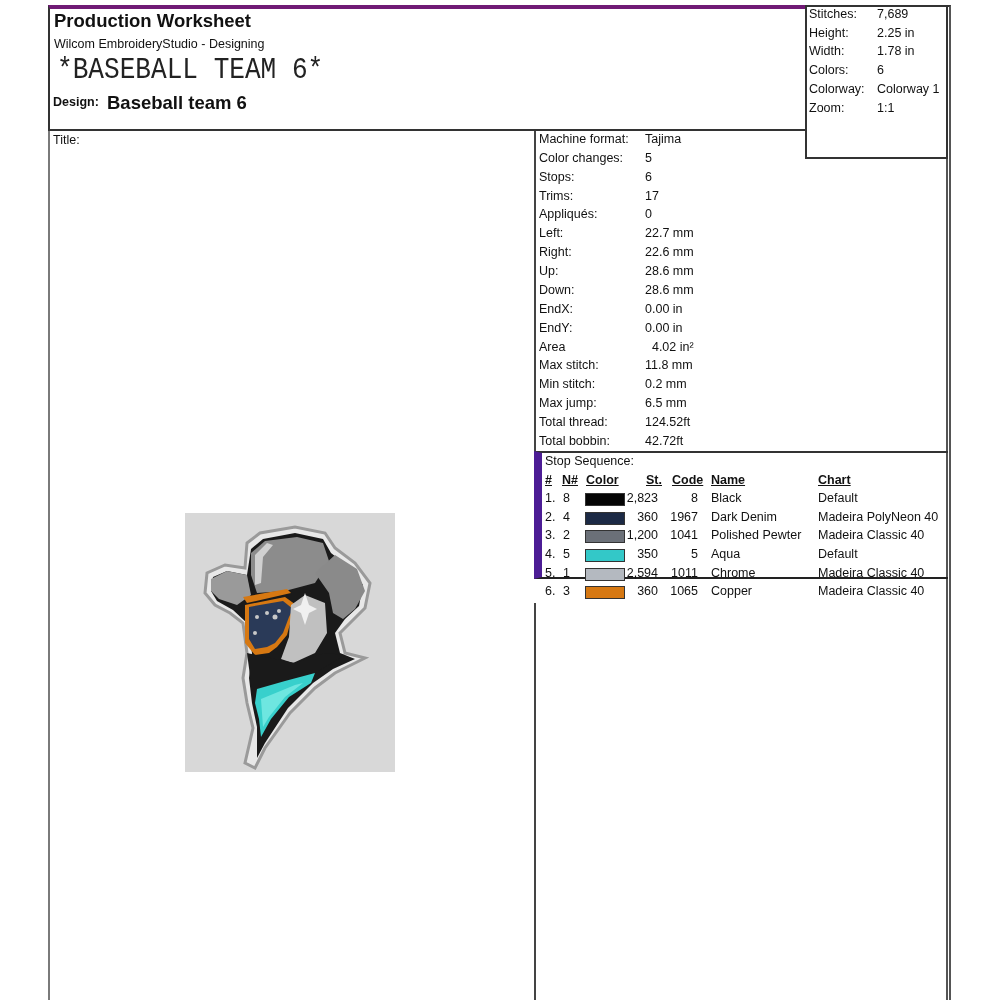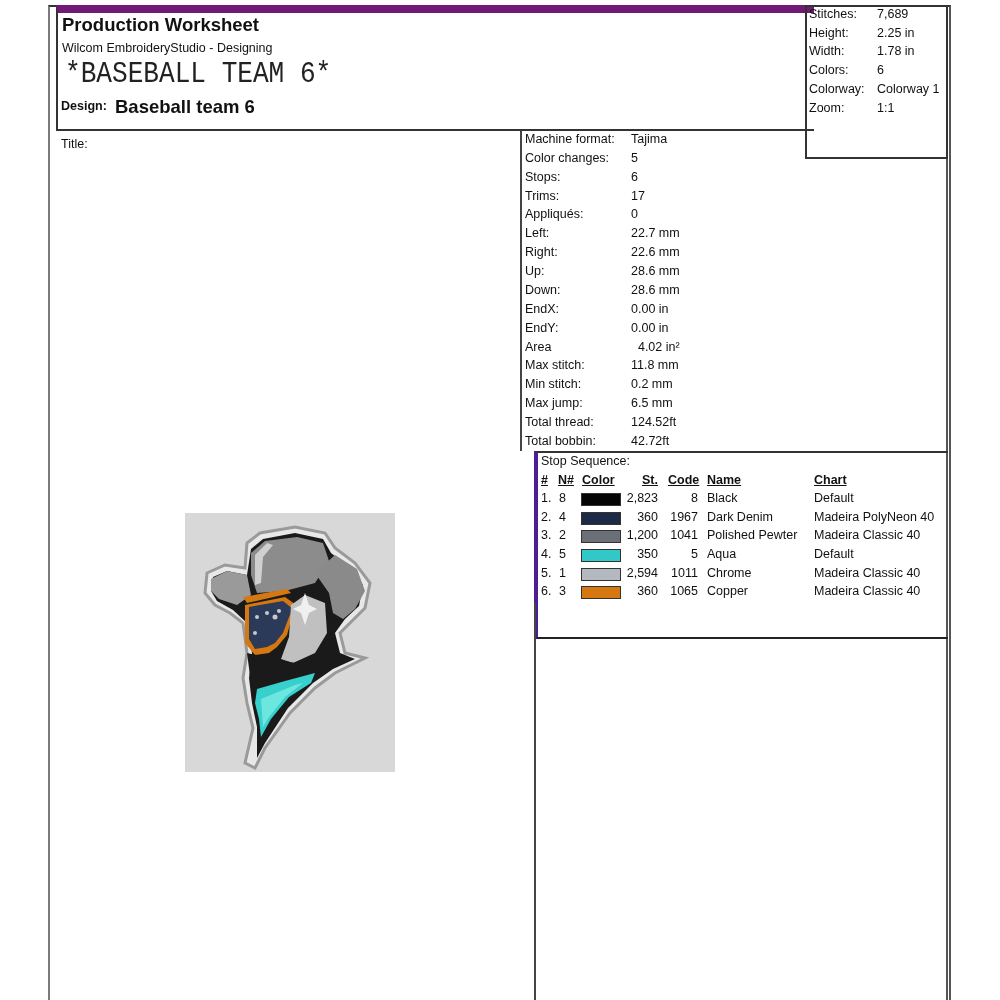--- a/index.html
+++ b/index.html
@@ -1,45 +1,45 @@
 <!DOCTYPE html>
 <html><head>
 <meta charset="utf-8">
 <style>
   html, body { margin:0; padding:0; background:#fff; }
   body { width:1000px; height:1000px; position:relative; overflow:hidden;
          font-family:"Liberation Sans", sans-serif; color:#111; }
   .frame { position:absolute; left:48px; top:5px; width:899px; height:1000px;
            border-left:2px solid #7a7a7a; border-right:2px solid #555; border-top:2px solid #333; }
-  .header { position:absolute; left:56px; top:5px; width:758px; height:126px;
-            border-top:8px solid #701a75; border-left:2px solid #333; border-bottom:2px solid #333; box-sizing:border-box; }
+  .header { position:absolute; left:48px; top:5px; width:758px; height:126px;
+            border-top:4px solid #701a75; border-left:2px solid #333; border-bottom:2px solid #333; box-sizing:border-box; }
   .title { position:absolute; left:4px; top:1px; font-weight:bold; font-size:18.5px; }
   .subtitle { position:absolute; left:4px; top:28px; font-size:12.5px; }
   .barcode { position:absolute; left:7px; top:45px; font-family:"Liberation Mono", "DejaVu Sans Mono", monospace;
              font-size:29px; letter-spacing:0px; transform:scaleX(0.9); transform-origin:left; color:#222; }
   .design-label { position:absolute; left:3px; top:86px; font-size:12.5px;font-weight:bold; }
   .design-value { position:absolute; left:57px; top:83px; font-weight:bold; font-size:18.5px; }
   .title-label { position:absolute; left:3px; top:108px; font-size:12.5px;margin-top:16px; }
 
   .stats { position:absolute; left:805px; top:5px; width:143px; height:154px;
            border:2px solid #333; box-sizing:border-box; font-size:12.5px; }
   .stats .row { position:absolute; left:2px; height:19px; }
   .stats .k { position:absolute; left:0; }
   .stats .v { position:absolute; left:68px; white-space:nowrap; }
 
   .preview { position:absolute; left:185px; top:513px; width:210px; height:259px; background:#d8d8d8; overflow:hidden; }
 
-  .props { position:absolute; left:520px; top:131px; width:414px; height:320px;
+  .props { position:absolute; left:534px; top:131px; width:414px; height:320px;
            border-left:2px solid #444; box-sizing:border-box; font-size:12.5px;padding-left:10px; }
   .props .row { position:absolute; left:3px; height:19px; }
   .props .k { position:absolute; left:0; white-space:nowrap; }
   .props .v { position:absolute; left:106px; white-space:nowrap; }
 
-  .seq { position:absolute; left:534px; top:451px; width:414px; height:188px;
-         border-top:2px solid #333; border-bottom:2px solid #222; border-left:4px solid #4c1d95; box-sizing:border-box; font-size:12.5px; }
+  .seq { position:absolute; left:534px; top:451px; width:414px; height:128px;
+         border-top:2px solid #333; border-bottom:2px solid #222; border-left:8px solid #4c1d95; box-sizing:border-box; font-size:12.5px; }
   .seq-title { position:absolute; left:3px; top:1px; }
   .seq .hdr { position:absolute; top:20px; font-weight:bold; text-decoration:underline; }
   .seq .cell { position:absolute; white-space:nowrap; }
   .swatch { position:absolute; width:40px; height:13px; border:1px solid #333; box-sizing:border-box; }
   .lower { position:absolute; left:534px; top:603px; width:414px; height:400px; border-left:2px solid #444; box-sizing:border-box; }
   .vline-right { position:absolute; left:946px; top:5px; width:2px; height:995px; background:#555; }
 </style>
 </head>
 <body>
 

